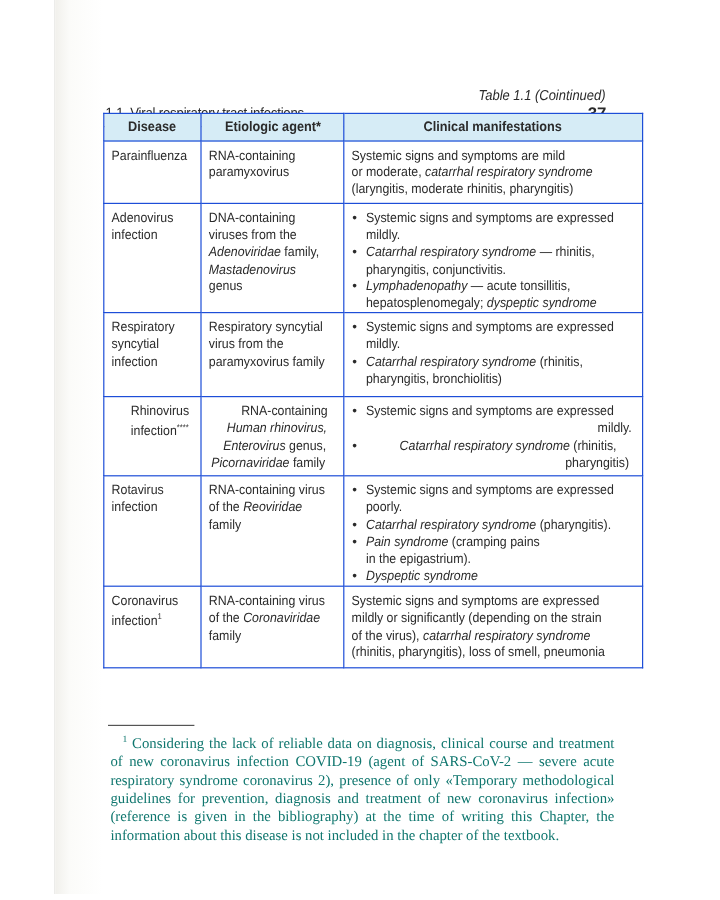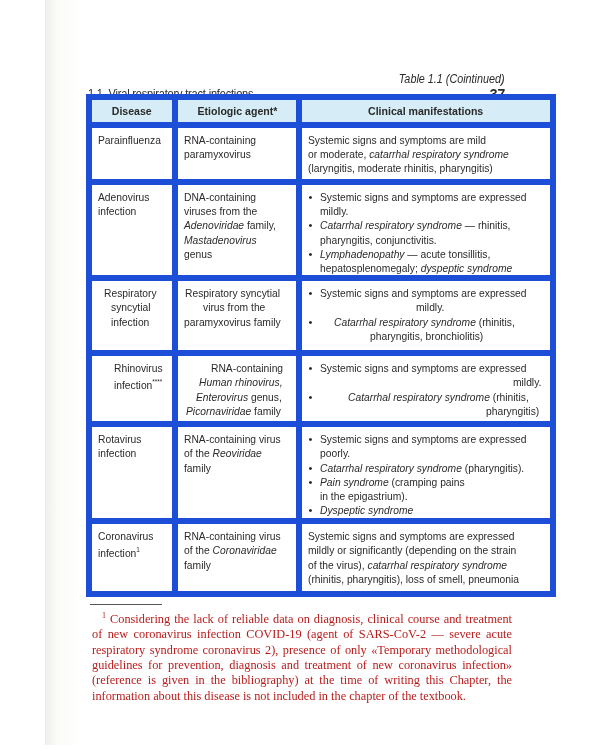--- a/index.html
+++ b/index.html
@@ -20,43 +20,43 @@
   .running-head .title { position: absolute; left: 1px; top: 4px; transform: scaleX(0.88); transform-origin: left; }
   .running-head .pagenum { position: absolute; right: 0; top: 3px; font-weight: bold; font-size: 14px; }
   .table-caption {
     position: absolute; right: 95px; top: 72px; font-style: italic; font-size: 12px;
     transform: scaleX(0.9); transform-origin: right;
   }
   table.t {
     position: absolute; left: 86px; top: 94px; width: 420px;
     border-collapse: collapse; font-size: 11.2px; line-height: 14.2px;
   }
-  table.t th, table.t td { border: 6px solid #1d4ed8; vertical-align: top; }
+  table.t th, table.t td { border: 1px solid #1d4ed8; vertical-align: top; }
   table.t th {
     background: #d6ecf6; height: 22px; font-weight: bold; font-size: 11.5px; padding: 0;
     text-align: center; vertical-align: middle;
   }
   table.t td { padding: 5px 6px 0 6px; }
   .c1 { width: 64px; }
   .c2 { width: 98px; }
   .cond { display: inline-block; transform: scaleX(0.92); transform-origin: left; white-space: nowrap; }
   ul.b { margin: 0; padding: 0 0 0 12px; list-style: none; }
   ul.b li { position: relative; }
   ul.b li::before { content: "\2022"; position: absolute; left: -11px; top: 0; }
   .r1 td { height: 46px; }
   .r2 td { height: 85px; }
-  .r3 td { height: 64px; text-align: center; }
+  .r3 td { height: 64px; }
   .r4 td { height: 60px; text-align: right; }
   .r5 td { height: 86px; }
   .r6 td { height: 62px; }
   .fn-rule { position: absolute; left: 90px; top: 604px; width: 72px; border-top: 1px solid #555; }
   .footnote {
     position: absolute; left: 92px; top: 608px; width: 420px;
     font-family: "Liberation Serif", serif; font-size: 12.3px; line-height: 15.3px;
-    color: #b91c1c; text-align: justify; text-indent: 10px;
+    color: #0f766e; text-align: justify; text-indent: 10px;
   }
   .footnote sup { font-size: 8px; }
   sup.s { font-size: 7px; }
 </style>
 </head>
 <body>
 
 <div class="page"></div>
 
 <div class="running-head">

